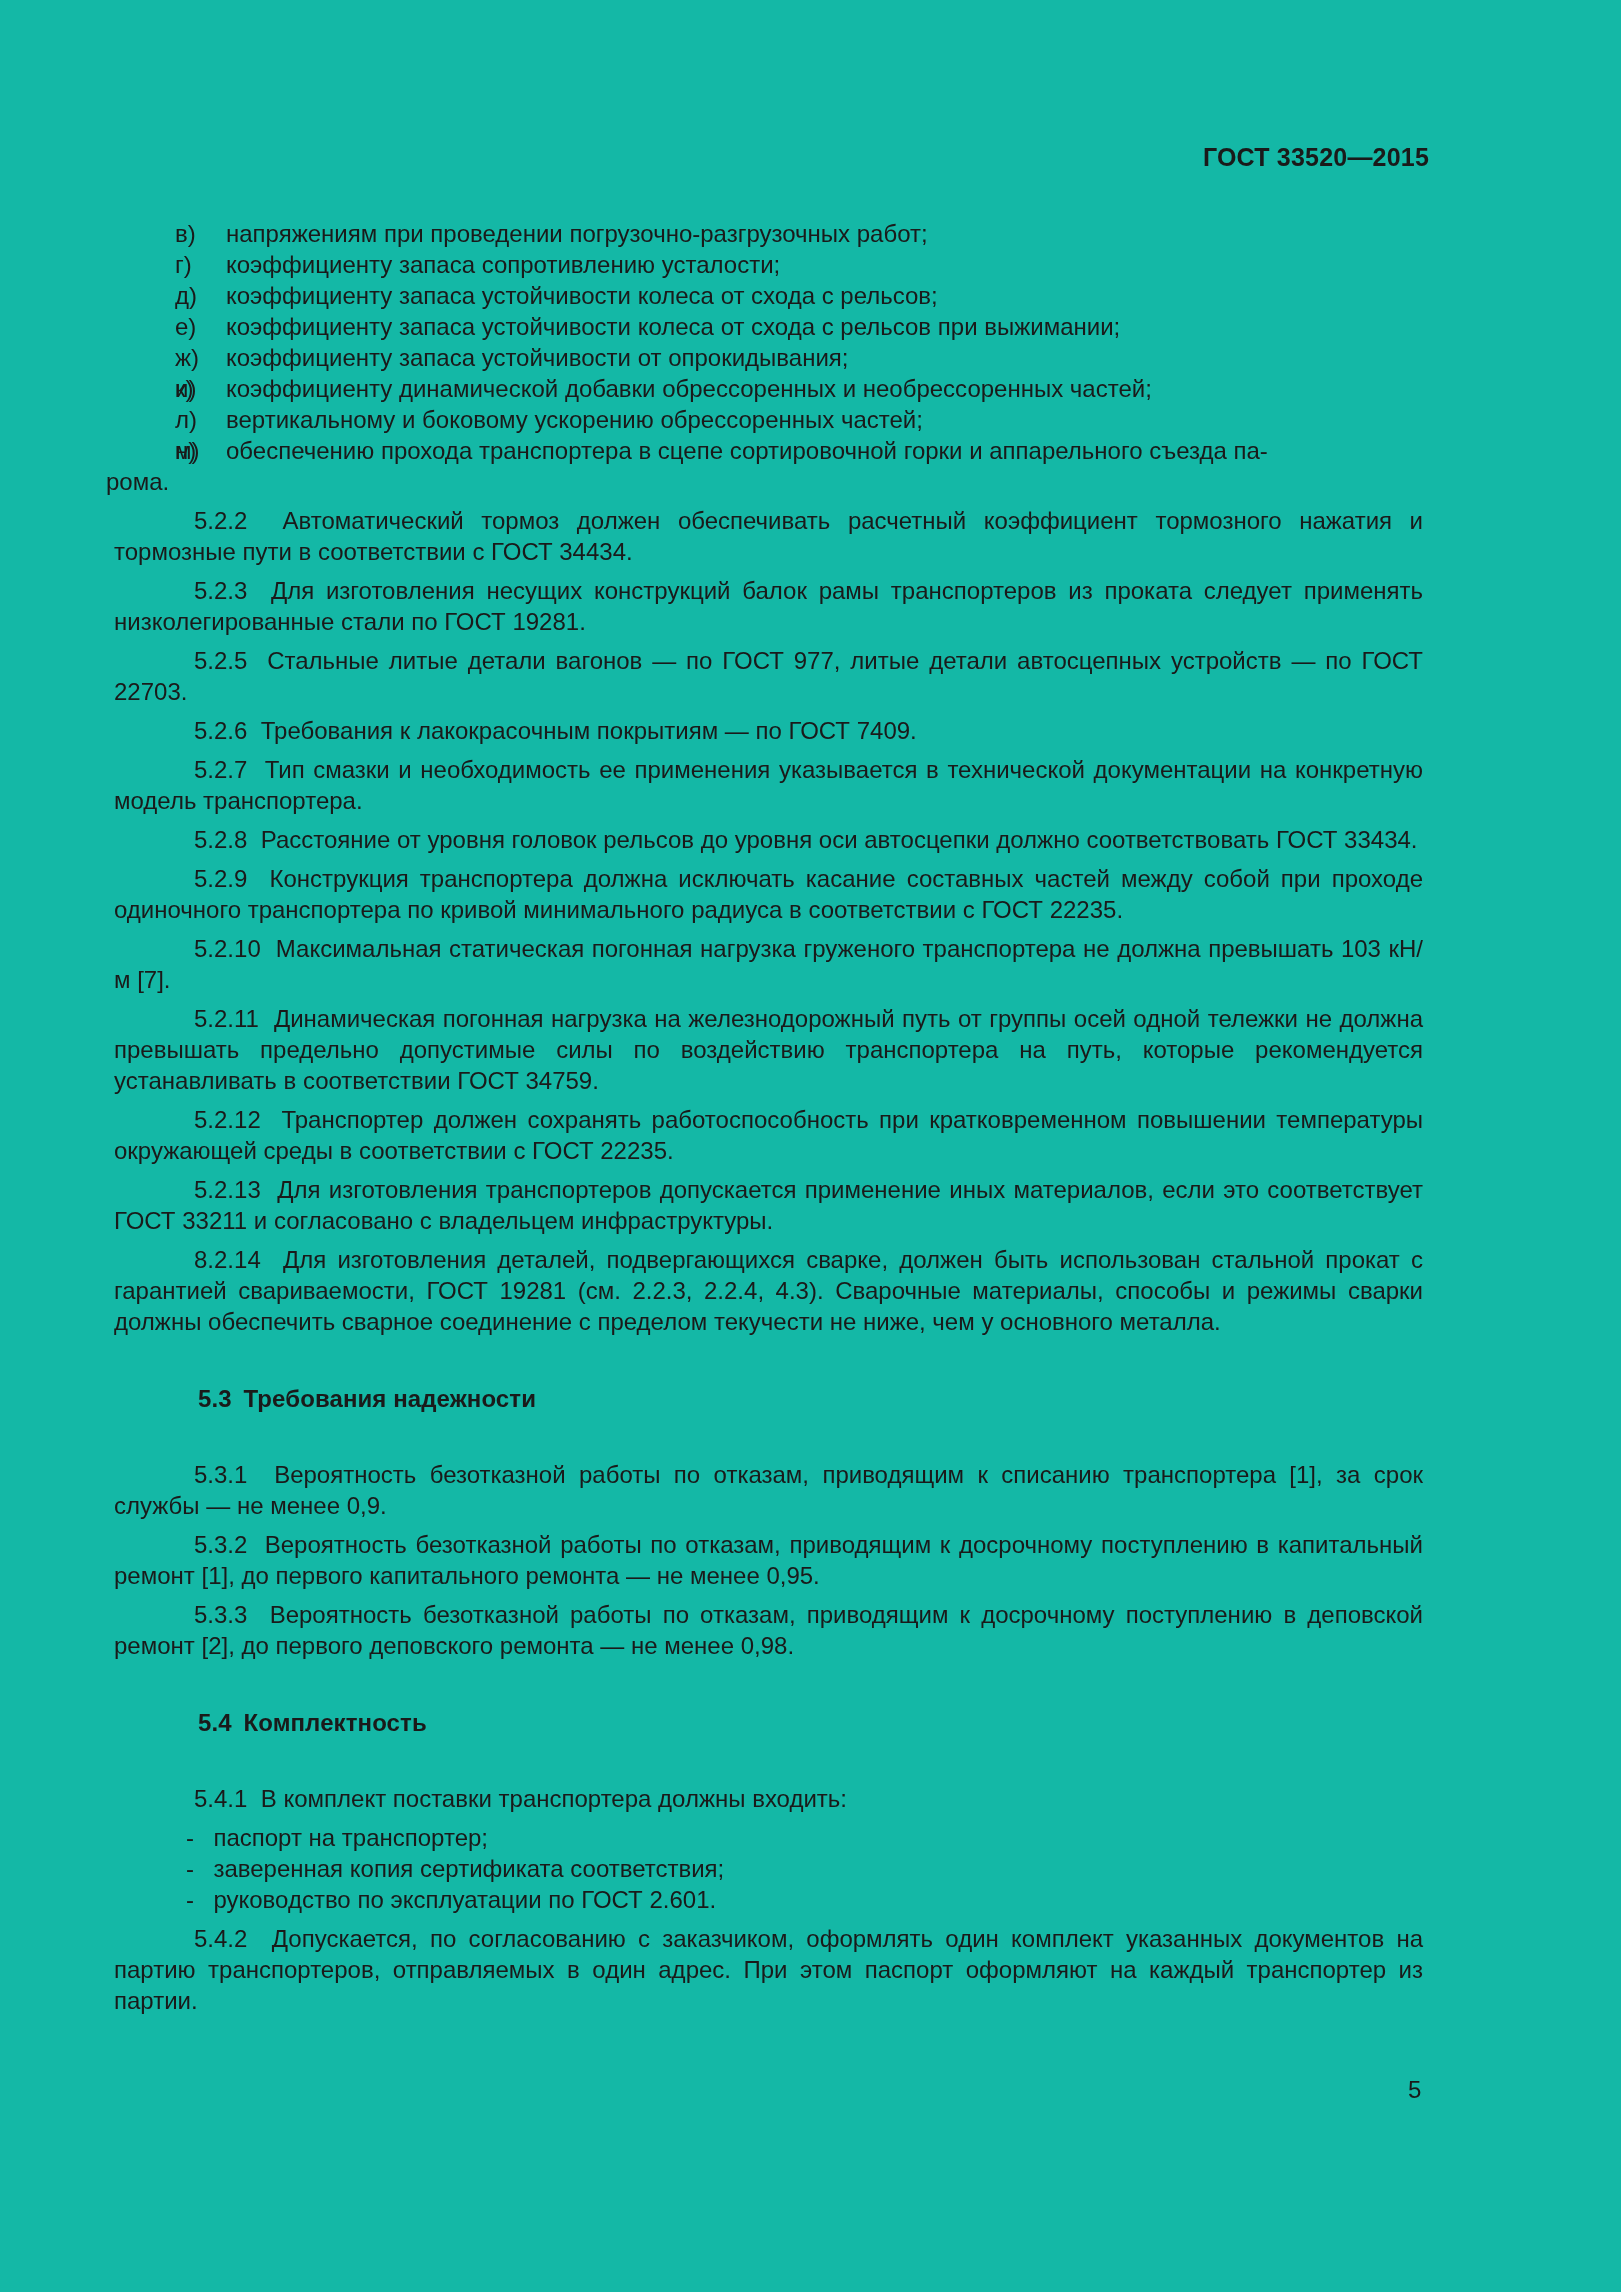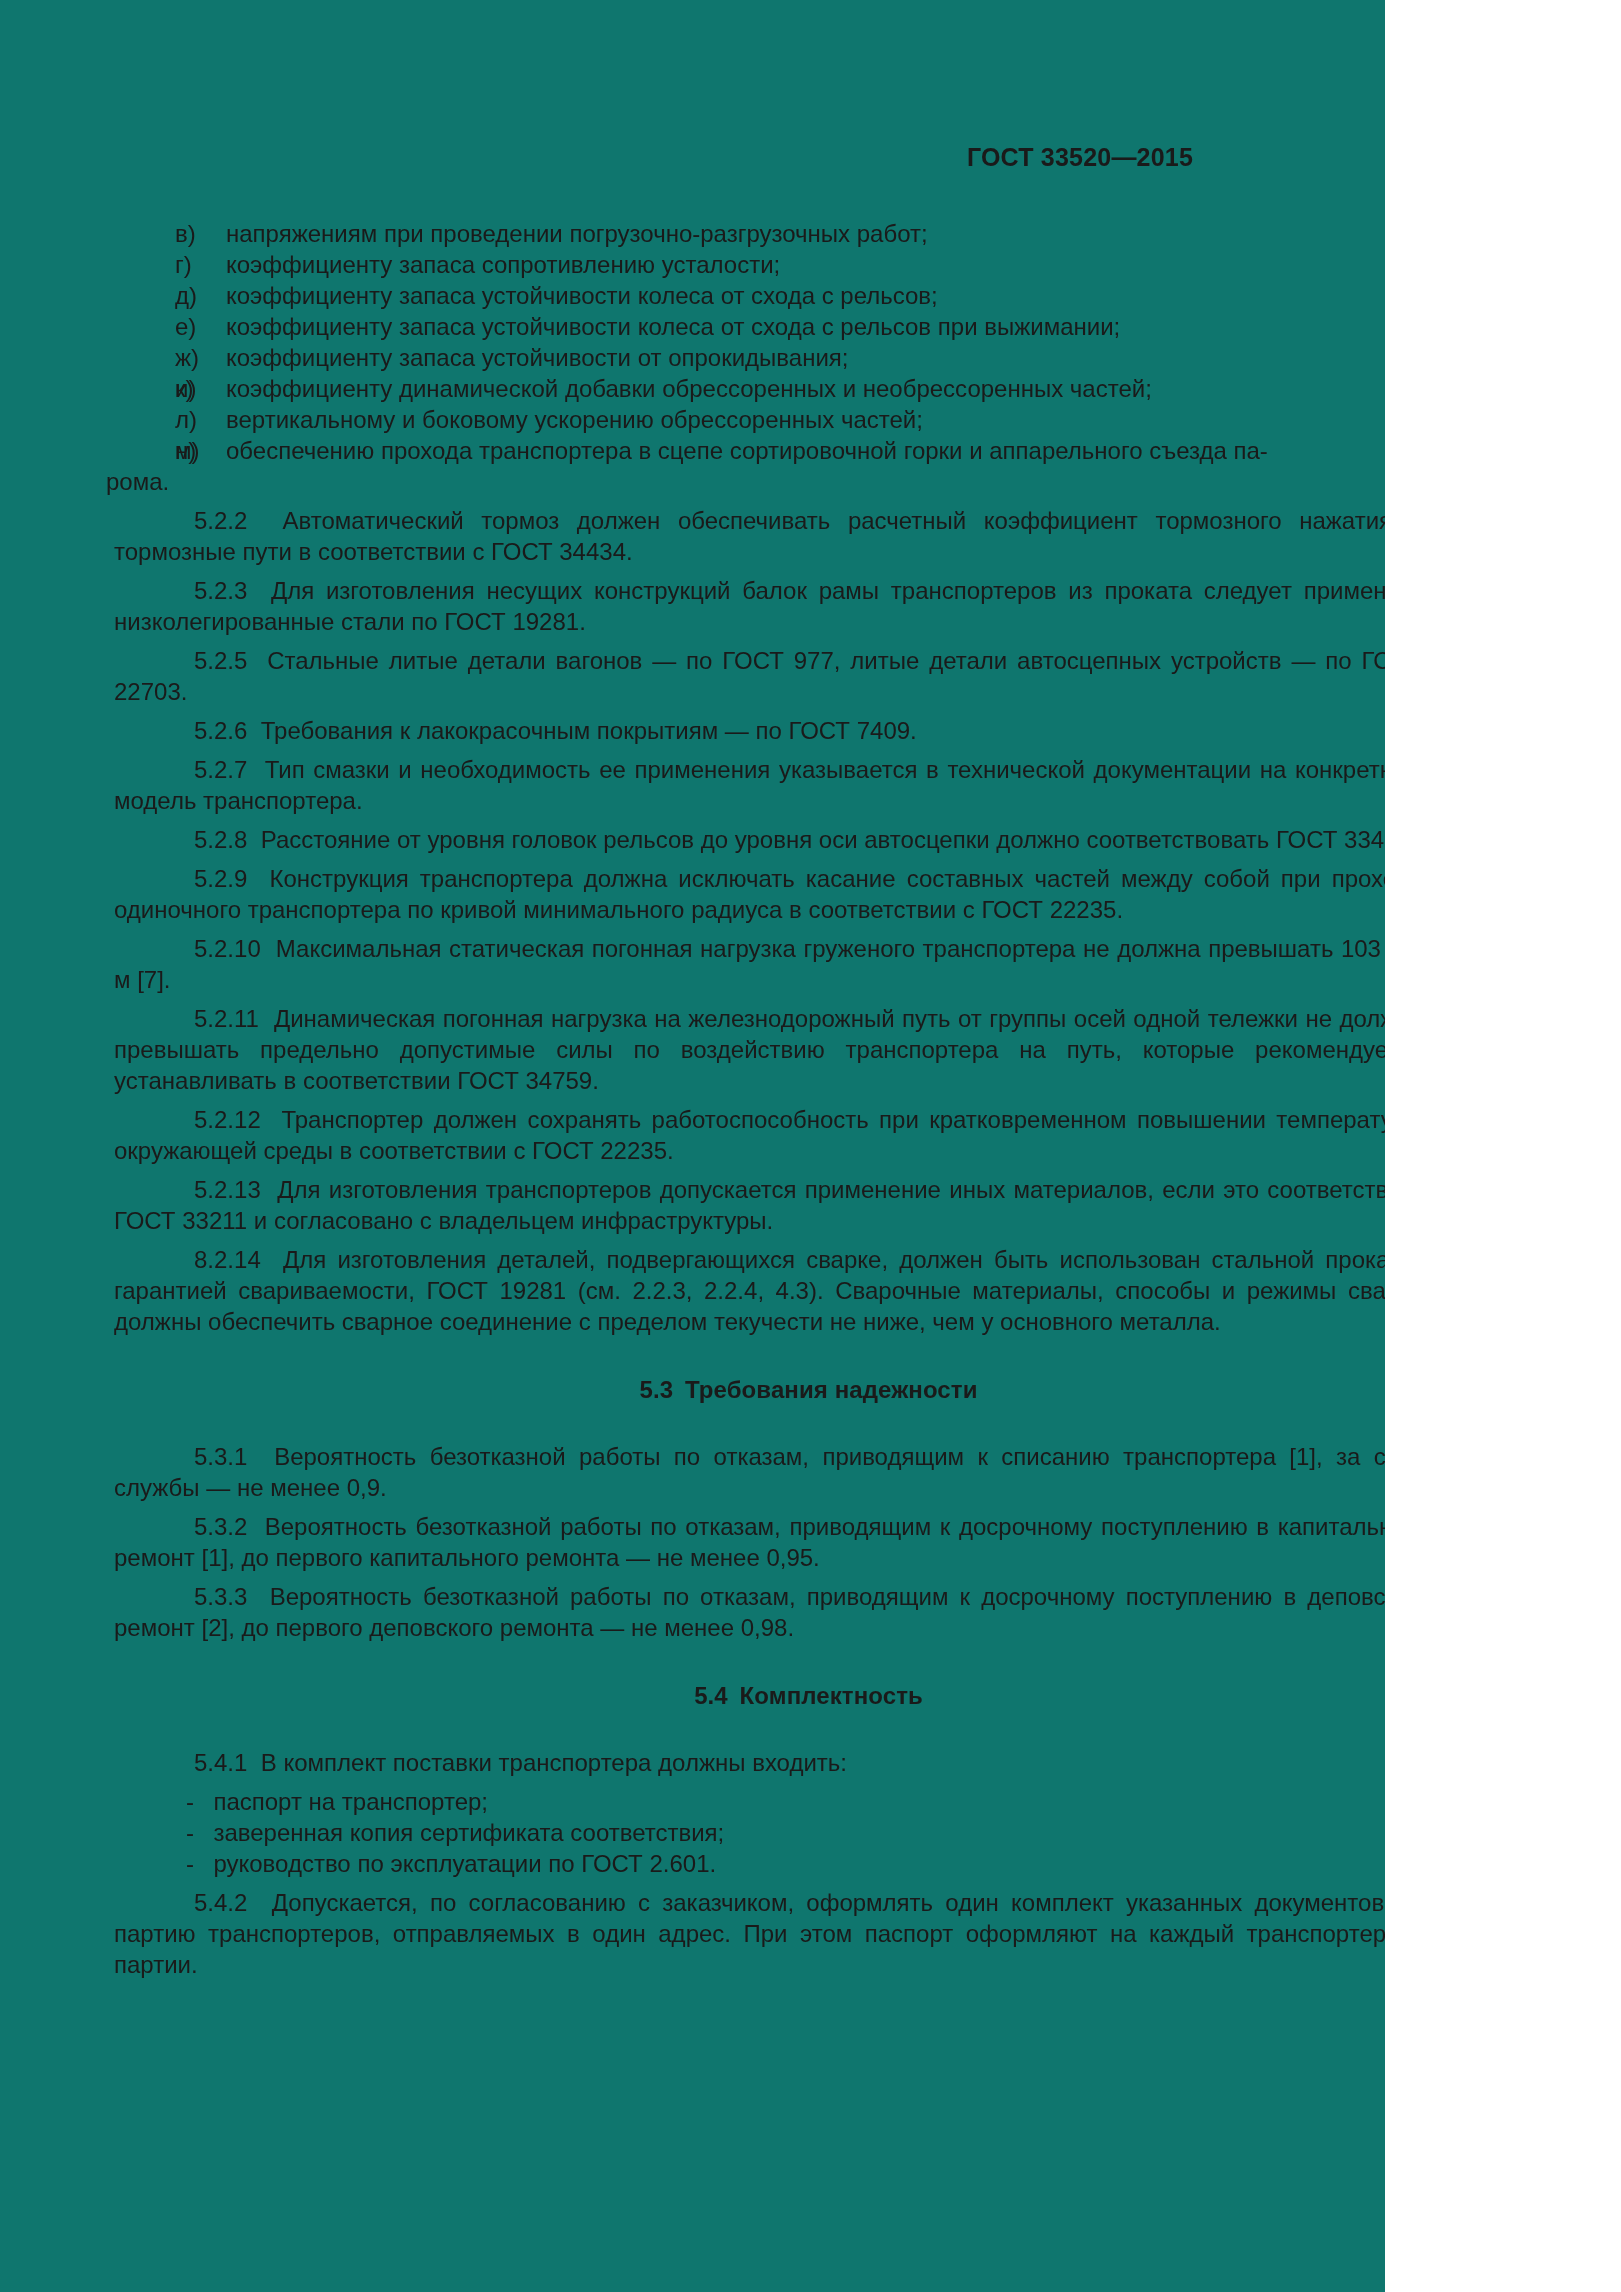--- a/index.html
+++ b/index.html
@@ -7,23 +7,23 @@
     margin: 0;
     padding: 0;
     background: #ffffff;
   }
   body {
     font-family: "Liberation Sans", sans-serif;
     color: #1a1a1a;
   }
   .page {
     position: relative;
-    width: 1385px;
+    width: 1621px;
     height: 2293px;
-    background: #0f766e;
+    background: #14b8a6;
     box-sizing: border-box;
     overflow: hidden;
   }
 
   
   .page-header {
     position: absolute;
     top: 143px;
     right: 192px;
     font-size: 25px;
@@ -83,24 +83,23 @@
     line-height: 31px;
     margin: 0;
     text-align: justify;
   }
 
   
   .section-heading {
     font-size: 24px;
     line-height: 31px;
     font-weight: bold;
-    margin: 3px;
+    margin: 12px;
     padding-left: 80px;
     letter-spacing: 0.1px;
-    text-align: center;
   }
   .section-heading .num {
     margin-right: 11.8px;
   }
   .gap-md { height: 25.5px; }
 
   
   .dash-list {
     list-style: none;
     margin: 0;

